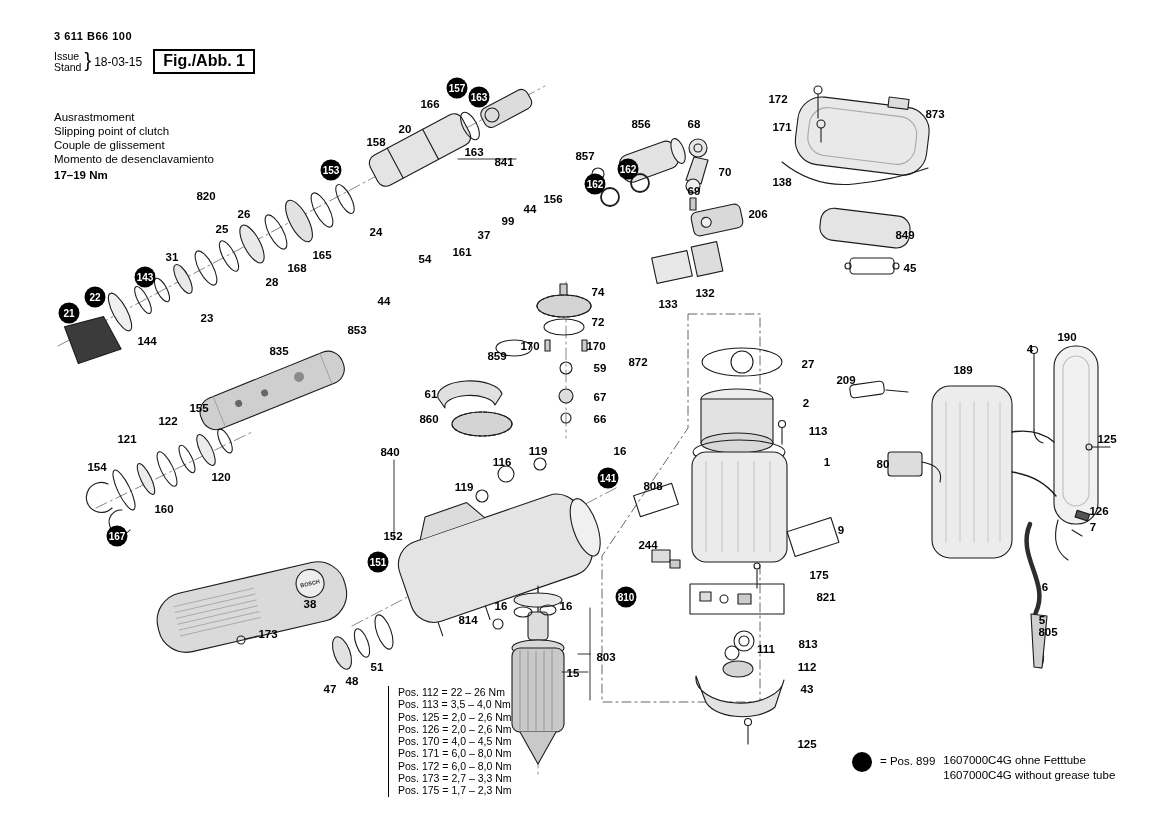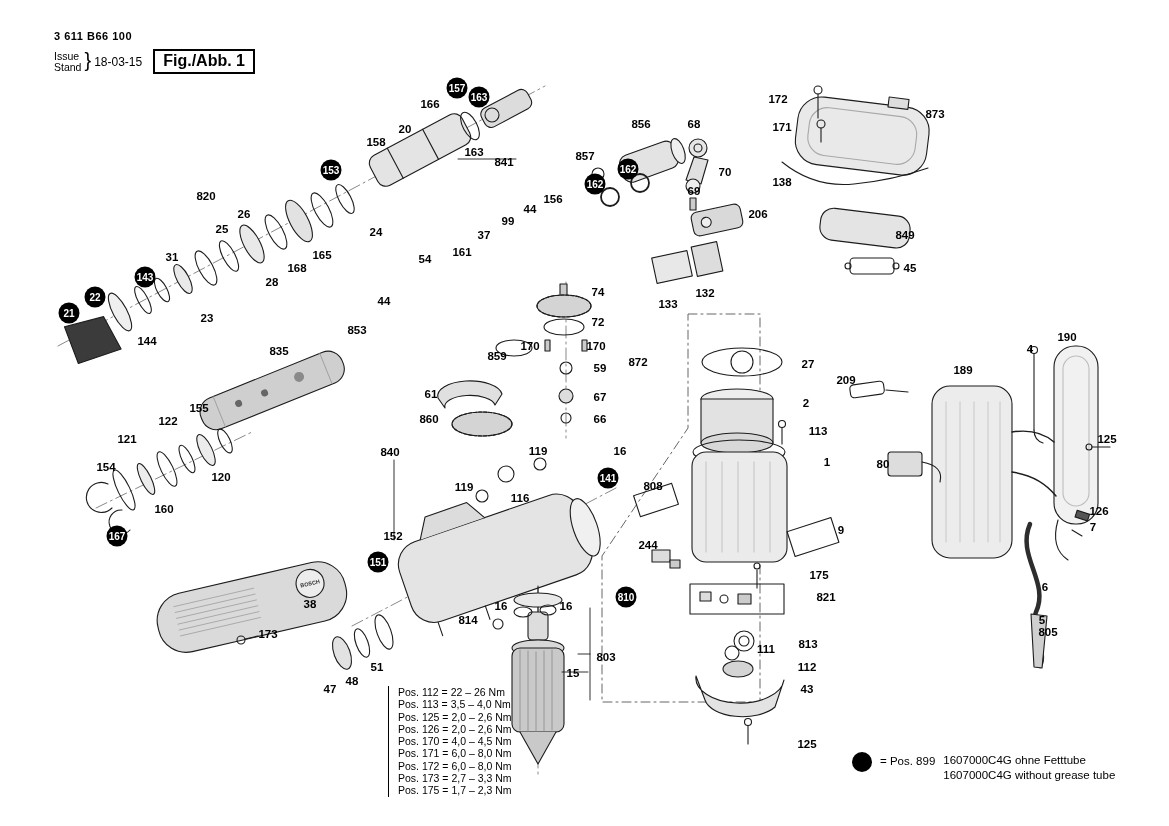--- a/index.html
+++ b/index.html
@@ -298,20 +298,27 @@
       <div class="issue-stand">
         <span>Issue</span>
         <span>Stand</span>
       </div>
       <span class="brace">}</span>
       <span class="date">18-03-15</span>
       <span class="fig-box">Fig./Abb. 1</span>
     </div>
   </div>
 
+  <div class="clutch-note">
+    <div>Ausrastmoment</div>
+    <div>Slipping point of clutch</div>
+    <div>Couple de glissement</div>
+    <div>Momento de desenclavamiento</div>
+    <div class="torque">17–19 Nm</div>
+  </div>
 
 
 
   <div class="torque-table">
     <div>Pos. 112 = 22 – 26 Nm</div>
     <div>Pos. 113 = 3,5 – 4,0 Nm</div>
     <div>Pos. 125 = 2,0 – 2,6 Nm</div>
     <div>Pos. 126 = 2,0 – 2,6 Nm</div>
     <div>Pos. 170 = 4,0 – 4,5 Nm</div>
     <div>Pos. 171 = 6,0 – 8,0 Nm</div>
@@ -350,21 +357,21 @@
       <span class="plabel circled" style="left: 69px; top: 313px;">21</span>
       <span class="plabel" style="left: 147px; top: 341px;">144</span>
       <span class="plabel" style="left: 207px; top: 318px;">23</span>
       <span class="plabel" style="left: 272px; top: 282px;">28</span>
       <span class="plabel" style="left: 297px; top: 268px;">168</span>
       <span class="plabel" style="left: 322px; top: 255px;">165</span>
       <span class="plabel" style="left: 242px; top: 351px; margin-left: 37px;">835</span>
       <span class="plabel" style="left: 199px; top: 408px;">155</span>
       <span class="plabel" style="left: 168px; top: 421px;">122</span>
       <span class="plabel" style="left: 127px; top: 439px;">121</span>
-      <span class="plabel" style="left: 106px; top: 467px;">154</span>
+      <span class="plabel" style="left: 97px; top: 467px;">154</span>
       <span class="plabel" style="left: 164px; top: 509px;">160</span>
       <span class="plabel" style="left: 221px; top: 477px;">120</span>
       <span class="plabel circled" style="left: 117px; top: 536px;">167</span>
       <span class="plabel" style="left: 425px; top: 259px;">54</span>
       <span class="plabel" style="left: 384px; top: 301px;">44</span>
       <span class="plabel" style="left: 357px; top: 330px;">853</span>
       <span class="plabel" style="left: 462px; top: 252px;">161</span>
       <span class="plabel" style="left: 484px; top: 235px;">37</span>
       <span class="plabel" style="left: 508px; top: 221px;">99</span>
       <span class="plabel" style="left: 530px; top: 209px;">44</span>
@@ -416,21 +423,21 @@
       <span class="plabel" style="left: 1030px; top: 349px;">4</span>
       <span class="plabel" style="left: 1067px; top: 337px;">190</span>
       <span class="plabel" style="left: 883px; top: 464px;">80</span>
       <span class="plabel" style="left: 1107px; top: 439px;">125</span>
       <span class="plabel" style="left: 1099px; top: 511px;">126</span>
       <span class="plabel" style="left: 1093px; top: 527px;">7</span>
       <span class="plabel" style="left: 1045px; top: 587px;">6</span>
       <span class="plabel" style="left: 1042px; top: 620px;">5</span>
       <span class="plabel" style="left: 1048px; top: 632px;">805</span>
       <span class="plabel" style="left: 390px; top: 452px;">840</span>
-      <span class="plabel" style="left: 520px; top: 462px; margin-top: 36px;">116</span>
+      <span class="plabel" style="left: 502px; top: 462px;">116</span>
       <span class="plabel" style="left: 538px; top: 451px;">119</span>
       <span class="plabel" style="left: 464px; top: 487px;">119</span>
       <span class="plabel" style="left: 620px; top: 451px;">16</span>
       <span class="plabel circled" style="left: 608px; top: 478px;">141</span>
       <span class="plabel" style="left: 393px; top: 536px;">152</span>
       <span class="plabel circled" style="left: 378px; top: 562px;">151</span>
       <span class="plabel" style="left: 468px; top: 620px;">814</span>
       <span class="plabel" style="left: 501px; top: 606px;">16</span>
       <span class="plabel" style="left: 566px; top: 606px;">16</span>
       <span class="plabel" style="left: 573px; top: 673px;">15</span>

